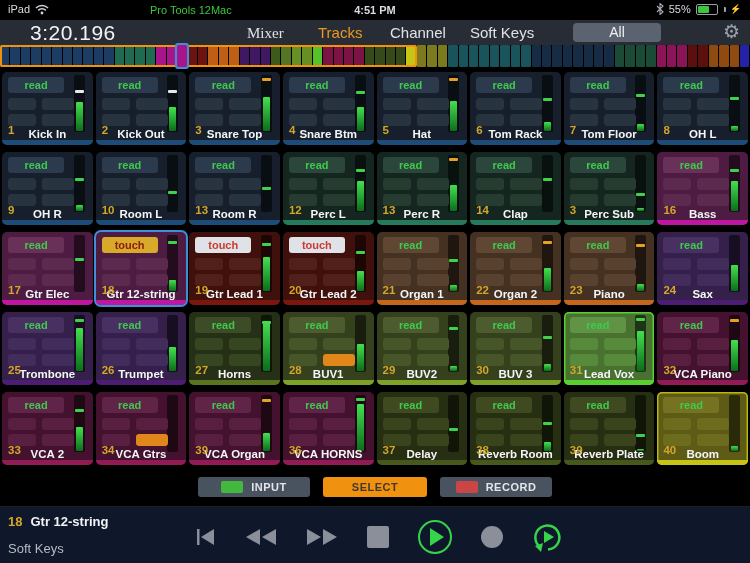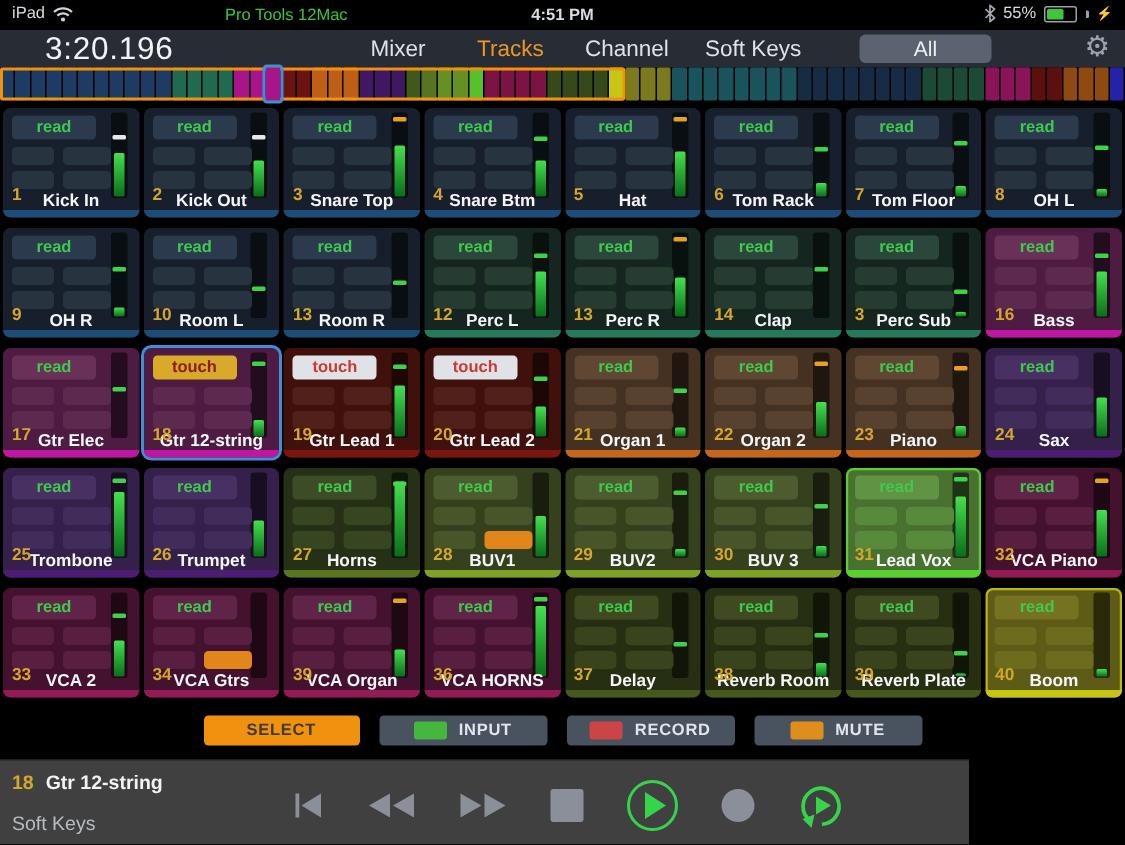--- a/index.html
+++ b/index.html
@@ -18,21 +18,21 @@
   .sb-right { position:absolute; right:8px; top:3px; display:flex; align-items:center; gap:5px; }
   .battery-shell { position:relative; width:22px; height:11px; border:1px solid #9aa0a8; border-radius:2px; }
   .battery-fill { position:absolute; left:1px; top:1px; bottom:1px; width:55%; background:#3ec63e; border-radius:1px; }
   .battery-tip { width:2px; height:5px; background:#9aa0a8; border-radius:0 1px 1px 0; margin-left:1px; }
   .bolt { color:#c8ccd2; font-size:9px; }
   
   .header { position:absolute; top:20px; left:0; width:750px; height:26px; background:#282d35; }
   .timecode { position:absolute; left:30px; top:1px; font-size:21px; color:#f2f3f5; letter-spacing:0.5px; }
   .tab { position:absolute; top:0; height:26px; line-height:26px; font-size:15px; color:#dfe2e7; cursor:default; }
   .tab.active { color:#ed9722; }
-  .tab-mixer { left:247px; } .tab-tracks { left:318px; } .tab-channel { left:390px; } .tab-softkeys { left:470px; }
+  .tab-mixer { left:247px;font-family:Liberation Serif, serif; } .tab-tracks { left:318px; } .tab-channel { left:390px; } .tab-softkeys { left:470px; }
   .all-btn { position:absolute; left:573px; top:3px; width:88px; height:19px; background:#5b6370; border-radius:4px; color:#eef0f3; font-size:14px; text-align:center; line-height:19px; }
   .gear { position:absolute; right:10px; top:0; height:26px; line-height:24px; font-size:19px; color:#9aa2ad; }
   
   .overview { position:absolute; top:45px; left:0; width:750px; height:22px; display:flex; background:#000; }
   .ov-seg { flex:1 1 0; margin-right:1px; border-radius:1px; position:relative; }
   .ov-seg.sel { outline:2px solid #3d8fd8; z-index:3; }
   .ov-window { position:absolute; left:0; top:0; height:22px; border:2px solid #f0920f; border-radius:2px; pointer-events:none; z-index:2; }
   
   .grid { position:absolute; top:72px; left:0; width:750px; display:grid;
     grid-template-columns:repeat(8,1fr); column-gap:3px; row-gap:7px; padding:0 2px; }
@@ -55,21 +55,21 @@
   .tile-num { position:absolute; left:6px; color:#d4a629; font-size:11.5px; font-weight:bold; }
   .tile-name { color:#f4f5f7; font-size:11.5px; font-weight:bold; white-space:nowrap; }
   .strip { position:absolute; left:0; right:0; bottom:0; height:5px; border-radius:0 0 5px 5px; background:var(--strip); }
   
   .legend { position:absolute; top:477px; left:0; width:750px; display:flex; justify-content:center; gap:13px; }
   .lg-btn { height:20px; border-radius:3px; background:#49525f; color:#e2e6ec; font-size:11px; font-weight:bold;
     display:flex; align-items:center; justify-content:center; gap:8px; width:112px; letter-spacing:0.5px; }
   .lg-select { background:#f0920f; color:#3f3a30; width:104px; }
   .lg-swatch { width:22px; height:12px; border-radius:2px; }
   
-  .footer { position:absolute; top:506px; left:0; width:646px; height:57px; background:#404040; border-top:1px solid #1f1f22; }
+  .footer { position:absolute; top:506px; left:0; width:750px; height:57px; background:#0f172a; border-top:1px solid #1f1f22; }
   .ft-track { position:absolute; left:8px; top:7px; font-size:13px; font-weight:bold; color:#f2f3f5; }
   .ft-track .num { color:#d4a629; margin-right:8px; }
   .ft-soft { position:absolute; left:8px; bottom:7px; font-size:13px; color:#b7bbc3; }
   .transport { position:absolute; left:196px; top:12px; display:flex; align-items:center; gap:29px; height:36px; }
   .t-ic { display:flex; align-items:center; justify-content:center; }
   .stop-sq { width:22px; height:22px; background:#8a8f99; border-radius:2px; }
   .play-circ { width:34px; height:34px; border:2px solid #35d44a; border-radius:50%; display:flex; align-items:center; justify-content:center; }
   .play-tri { width:0; height:0; border-left:14px solid #35d44a; border-top:9px solid transparent; border-bottom:9px solid transparent; margin-left:4px; }
   .rec-circ { width:22px; height:22px; background:#8a8f99; border-radius:50%; }
 </style>
@@ -773,32 +773,28 @@
           <div class="slot"></div>
           <div class="slot"></div>
           <div class="slot"></div>
         </div>
         <div class="tile-label"><span class="tile-num">40</span><span class="tile-name">Boom</span></div>
         <div class="strip"></div>
       </div>
     </div>
 
   <div class="legend">
-    <div class="lg-btn lg-select">SELECT</div>
     <div class="lg-btn">
       <span class="lg-swatch" style="background:#44b83e"></span>
       <span>INPUT</span>
     </div>
+    <div class="lg-btn lg-select">SELECT</div>
     <div class="lg-btn">
       <span class="lg-swatch" style="background:#cc4545"></span>
       <span>RECORD</span>
-    </div>
-    <div class="lg-btn">
-      <span class="lg-swatch" style="background:#df8e1d"></span>
-      <span>MUTE</span>
     </div>
   </div>
 
   <div class="footer">
     <div class="ft-track">
       <span class="num">18</span><span>Gtr 12-string</span>
     </div>
     <div class="ft-soft">Soft Keys</div>
     <div class="transport">
       <span class="t-ic">

